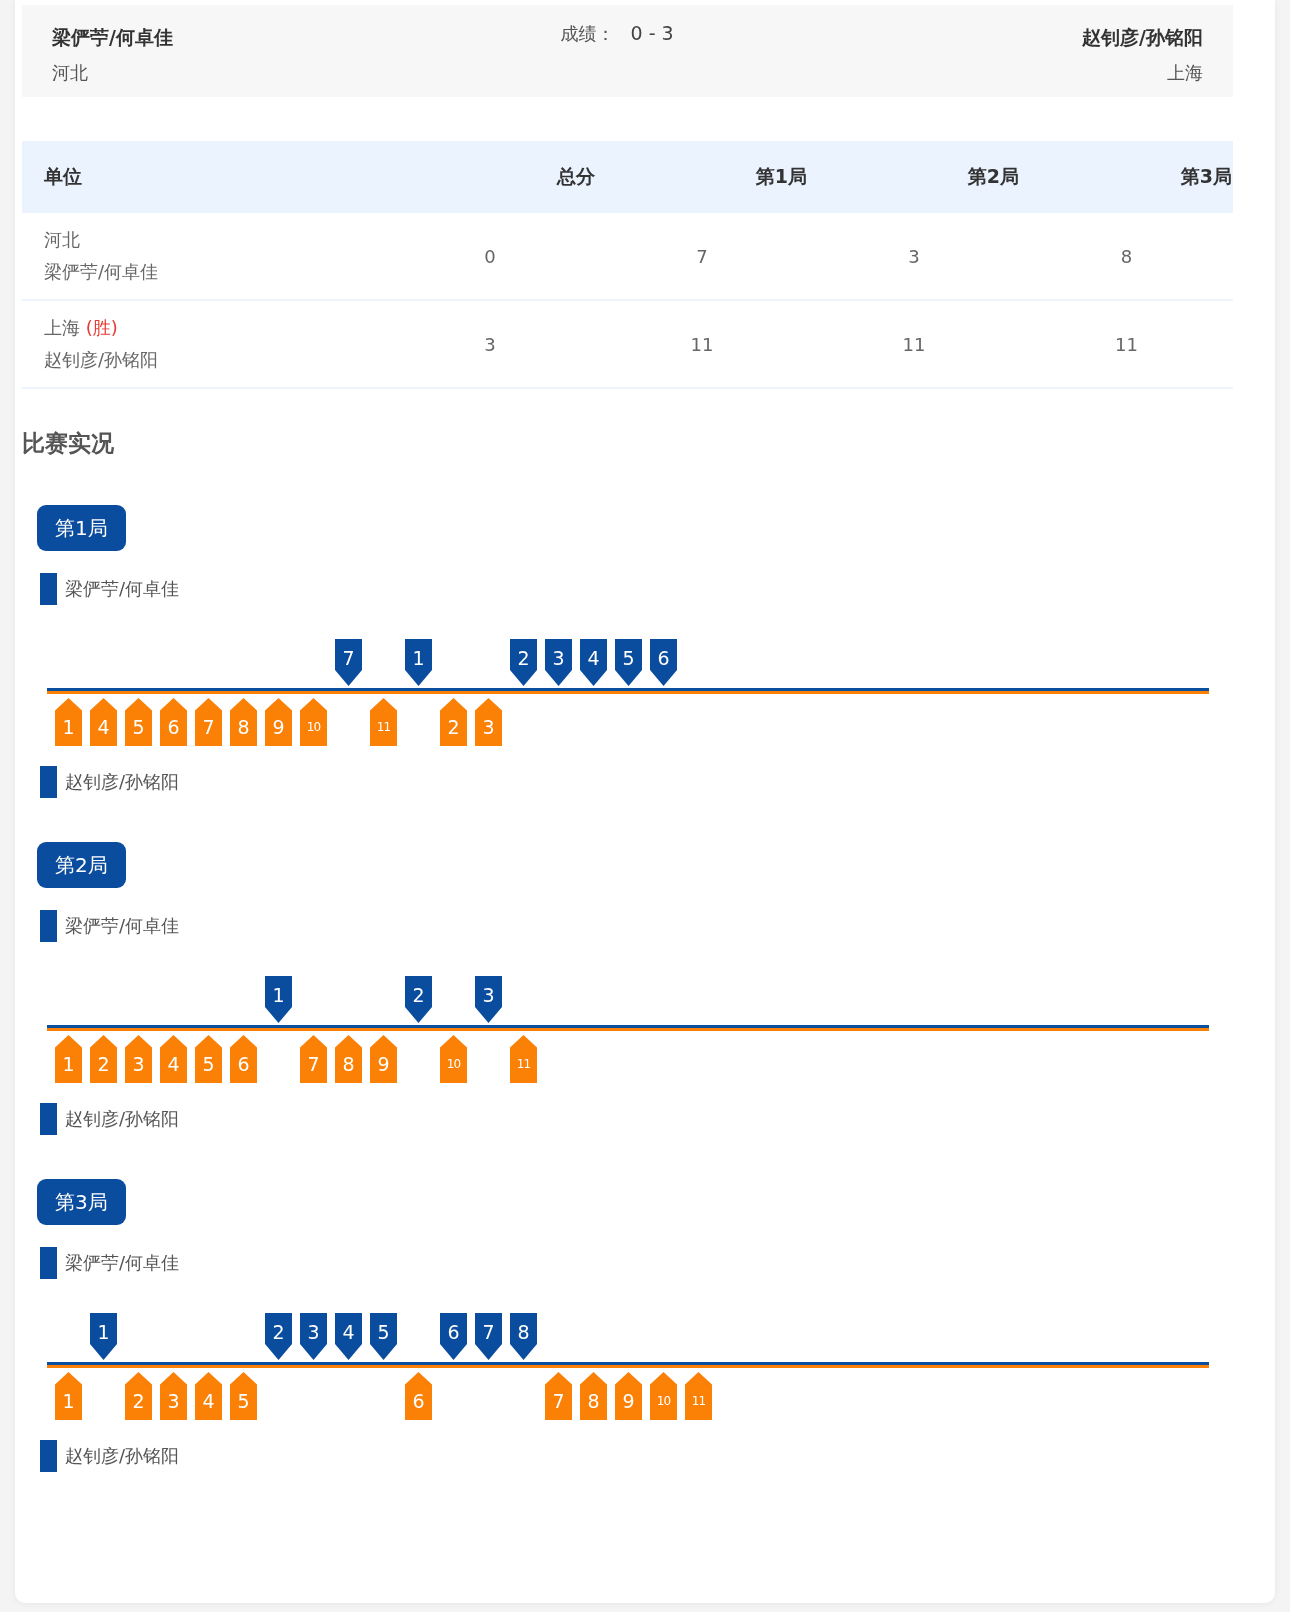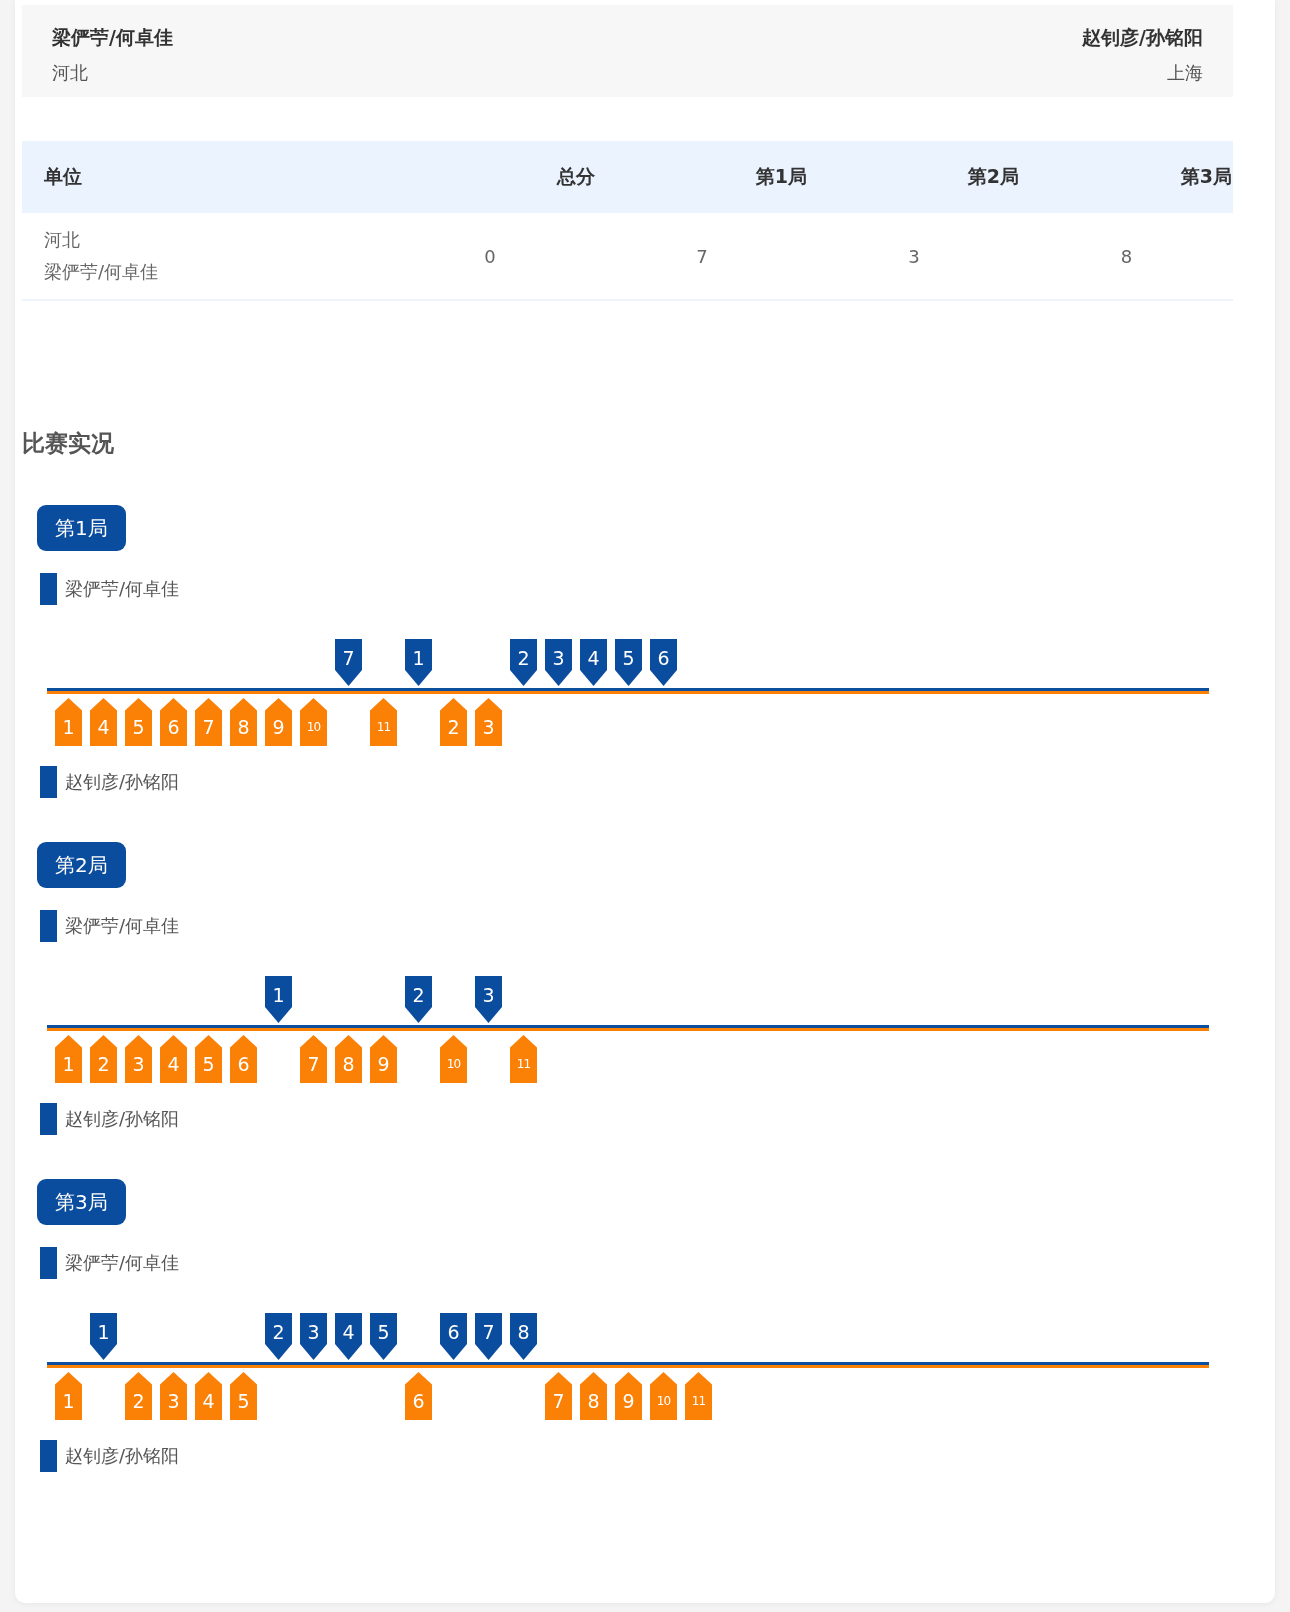--- a/index.html
+++ b/index.html
@@ -80,20 +80,23 @@
 <body>
 
 <div class="card"></div>
 
 <div class="summary">
   <div class="left">
     <div class="name">梁俨苧/何卓佳</div>
     <div class="unit">河北</div>
   </div>
   <div class="mid">
+    <div class="row score">
+      <span class="lbl">成绩：</span><span class="val">0 - 3</span>
+    </div>
   </div>
   <div class="right">
     <div class="name">赵钊彦/孙铭阳</div>
     <div class="unit">上海</div>
   </div>
 </div>
 
 <table class="score-table">
   <colgroup>
     <col style="width:362px">
@@ -115,20 +118,30 @@
     <tr>
       <td>
         <div><span>河北</span></div>
         <div>梁俨苧/何卓佳</div>
       </td>
       <td>0</td>
       <td>7</td>
       <td>3</td>
       <td>8</td>
     </tr>
+    <tr>
+      <td>
+        <div><span>上海</span> <span class="win-tag">(胜)</span></div>
+        <div>赵钊彦/孙铭阳</div>
+      </td>
+      <td>3</td>
+      <td>11</td>
+      <td>11</td>
+      <td>11</td>
+    </tr>
   </tbody>
 </table>
 
 <div class="section-title">比赛实况</div>
 
 <div class="game" style="top:505px">
   <div class="game-badge">第1局</div>
   <div class="legend top"><span class="sw"></span><span>梁俨苧/何卓佳</span></div>
   <div class="track">
       <div class="b"></div>

